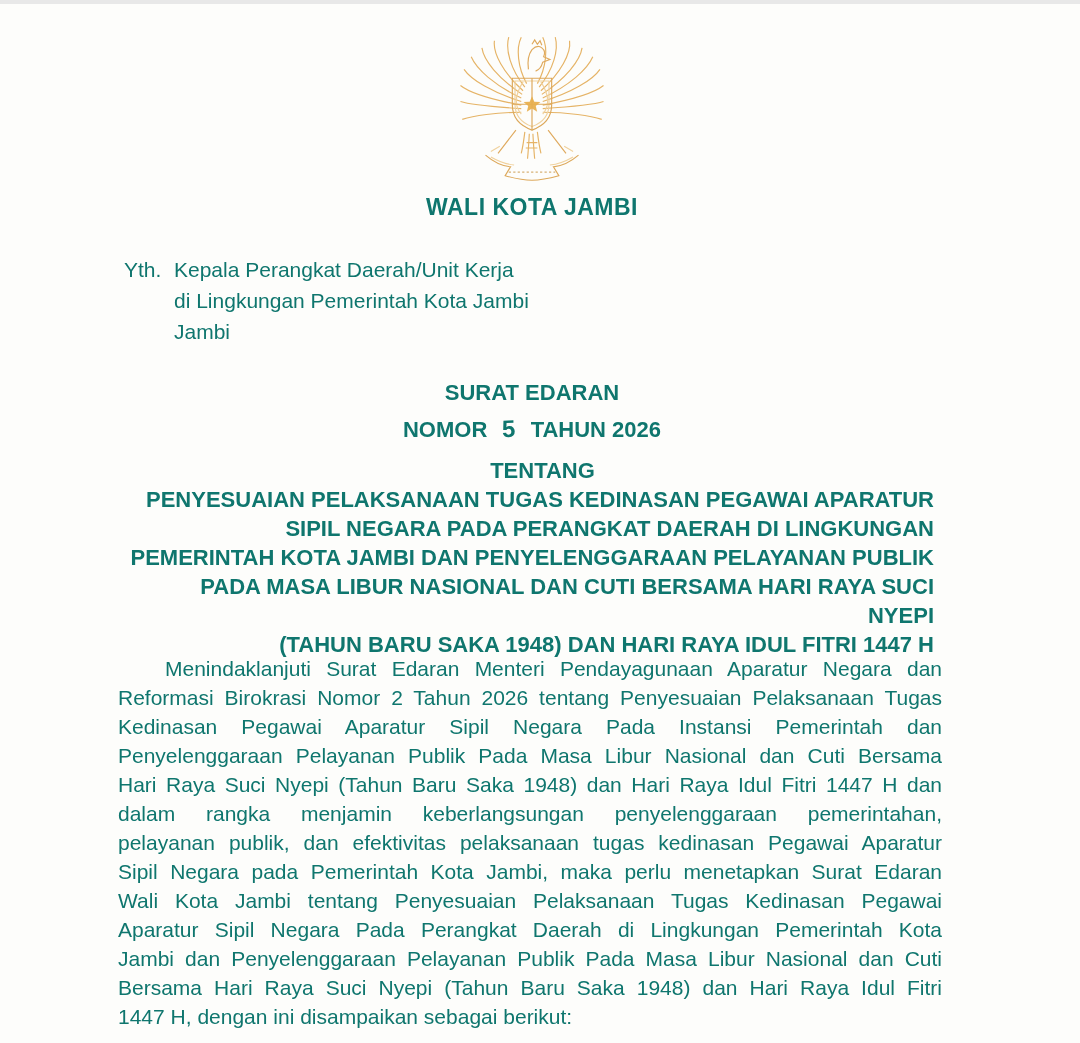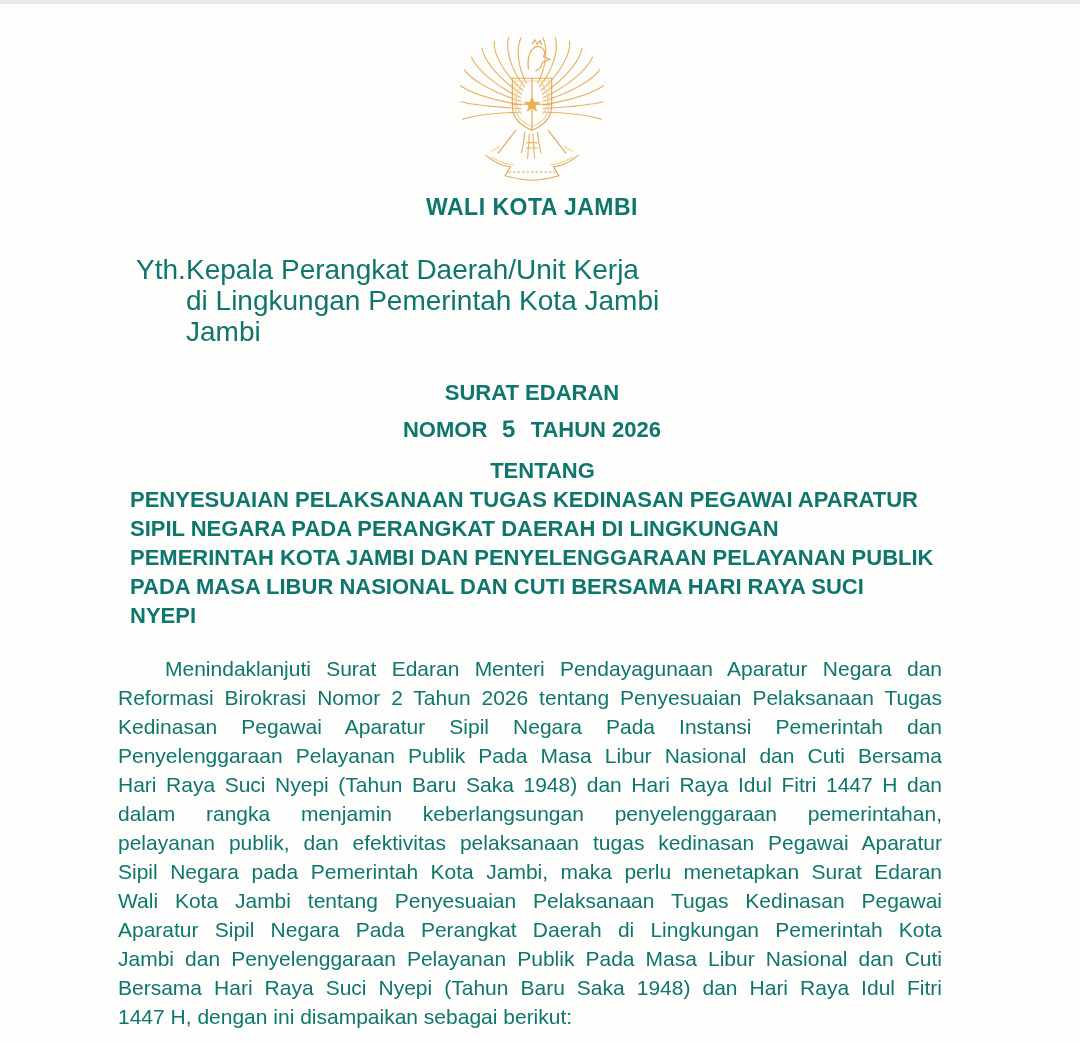--- a/index.html
+++ b/index.html
@@ -15,37 +15,37 @@
   
   .emblem-wrap{
     position:absolute;top:26px;left:447px;width:170px;height:152px;
   }
   .office-title{
     position:absolute;top:190px;left:0;width:1064px;
     text-align:center;font-size:23px;font-weight:700;letter-spacing:.5px;
   }
   
   .recipient{
-    position:absolute;top:250px;left:136px;
-    font-size:28px;line-height:31px;
+    position:absolute;top:250px;left:124px;
+    font-size:21px;line-height:31px;
   }
   .recipient-row{display:flex;}
   .recipient-label{width:50px;flex:0 0 50px;}
   .recipient-rest{margin-left:50px;}
   
   .doc-heading{
     position:absolute;top:376px;left:0;width:1064px;text-align:center;
     font-weight:700;font-size:22px;
   }
   .doc-number{margin-top:9px;}
   .doc-number .num{font-weight:800;font-size:24px;margin:0 15px;display:inline-block;transform:rotate(-2deg);}
   .doc-about{margin-top:15px;padding-left:21px;}
   .subject{
     position:absolute;top:481px;left:130px;width:804px;
-    text-align:left;font-weight:700;font-size:22px;line-height:29px;
+    text-align:right;font-weight:700;font-size:22px;line-height:29px;
   }
   
   .body-par{
     position:absolute;top:650px;left:118px;width:824px;
     font-size:21px;line-height:29px;
   }
   .body-par .body-line{
     text-align:justify;text-align-last:justify;text-justify:inter-word;
     white-space:normal;
   }
@@ -149,20 +149,21 @@
       <span>NOMOR</span><span class="num">5</span><span>TAHUN 2026</span>
     </div>
     <div class="doc-about">TENTANG</div>
   </div>
 
   <div class="subject">
       <div class="subject-line">PENYESUAIAN PELAKSANAAN TUGAS KEDINASAN PEGAWAI APARATUR</div>
       <div class="subject-line">SIPIL NEGARA PADA PERANGKAT DAERAH DI LINGKUNGAN</div>
       <div class="subject-line">PEMERINTAH KOTA JAMBI DAN PENYELENGGARAAN PELAYANAN PUBLIK</div>
       <div class="subject-line">PADA MASA LIBUR NASIONAL DAN CUTI BERSAMA HARI RAYA SUCI NYEPI</div>
+      <div class="subject-line">(TAHUN BARU SAKA 1948) DAN HARI RAYA IDUL FITRI 1447 H</div>
     </div>
 
   <div class="body-par">
     <div>
         <div class="body-line">Menindaklanjuti Surat Edaran Menteri Pendayagunaan Aparatur Negara dan</div>
         <div class="body-line">Reformasi Birokrasi Nomor 2 Tahun 2026 tentang Penyesuaian Pelaksanaan Tugas</div>
         <div class="body-line">Kedinasan Pegawai Aparatur Sipil Negara Pada Instansi Pemerintah dan</div>
         <div class="body-line">Penyelenggaraan Pelayanan Publik Pada Masa Libur Nasional dan Cuti Bersama</div>
         <div class="body-line">Hari Raya Suci Nyepi (Tahun Baru Saka 1948) dan Hari Raya Idul Fitri 1447 H dan</div>
         <div class="body-line">dalam rangka menjamin keberlangsungan penyelenggaraan pemerintahan,</div>

